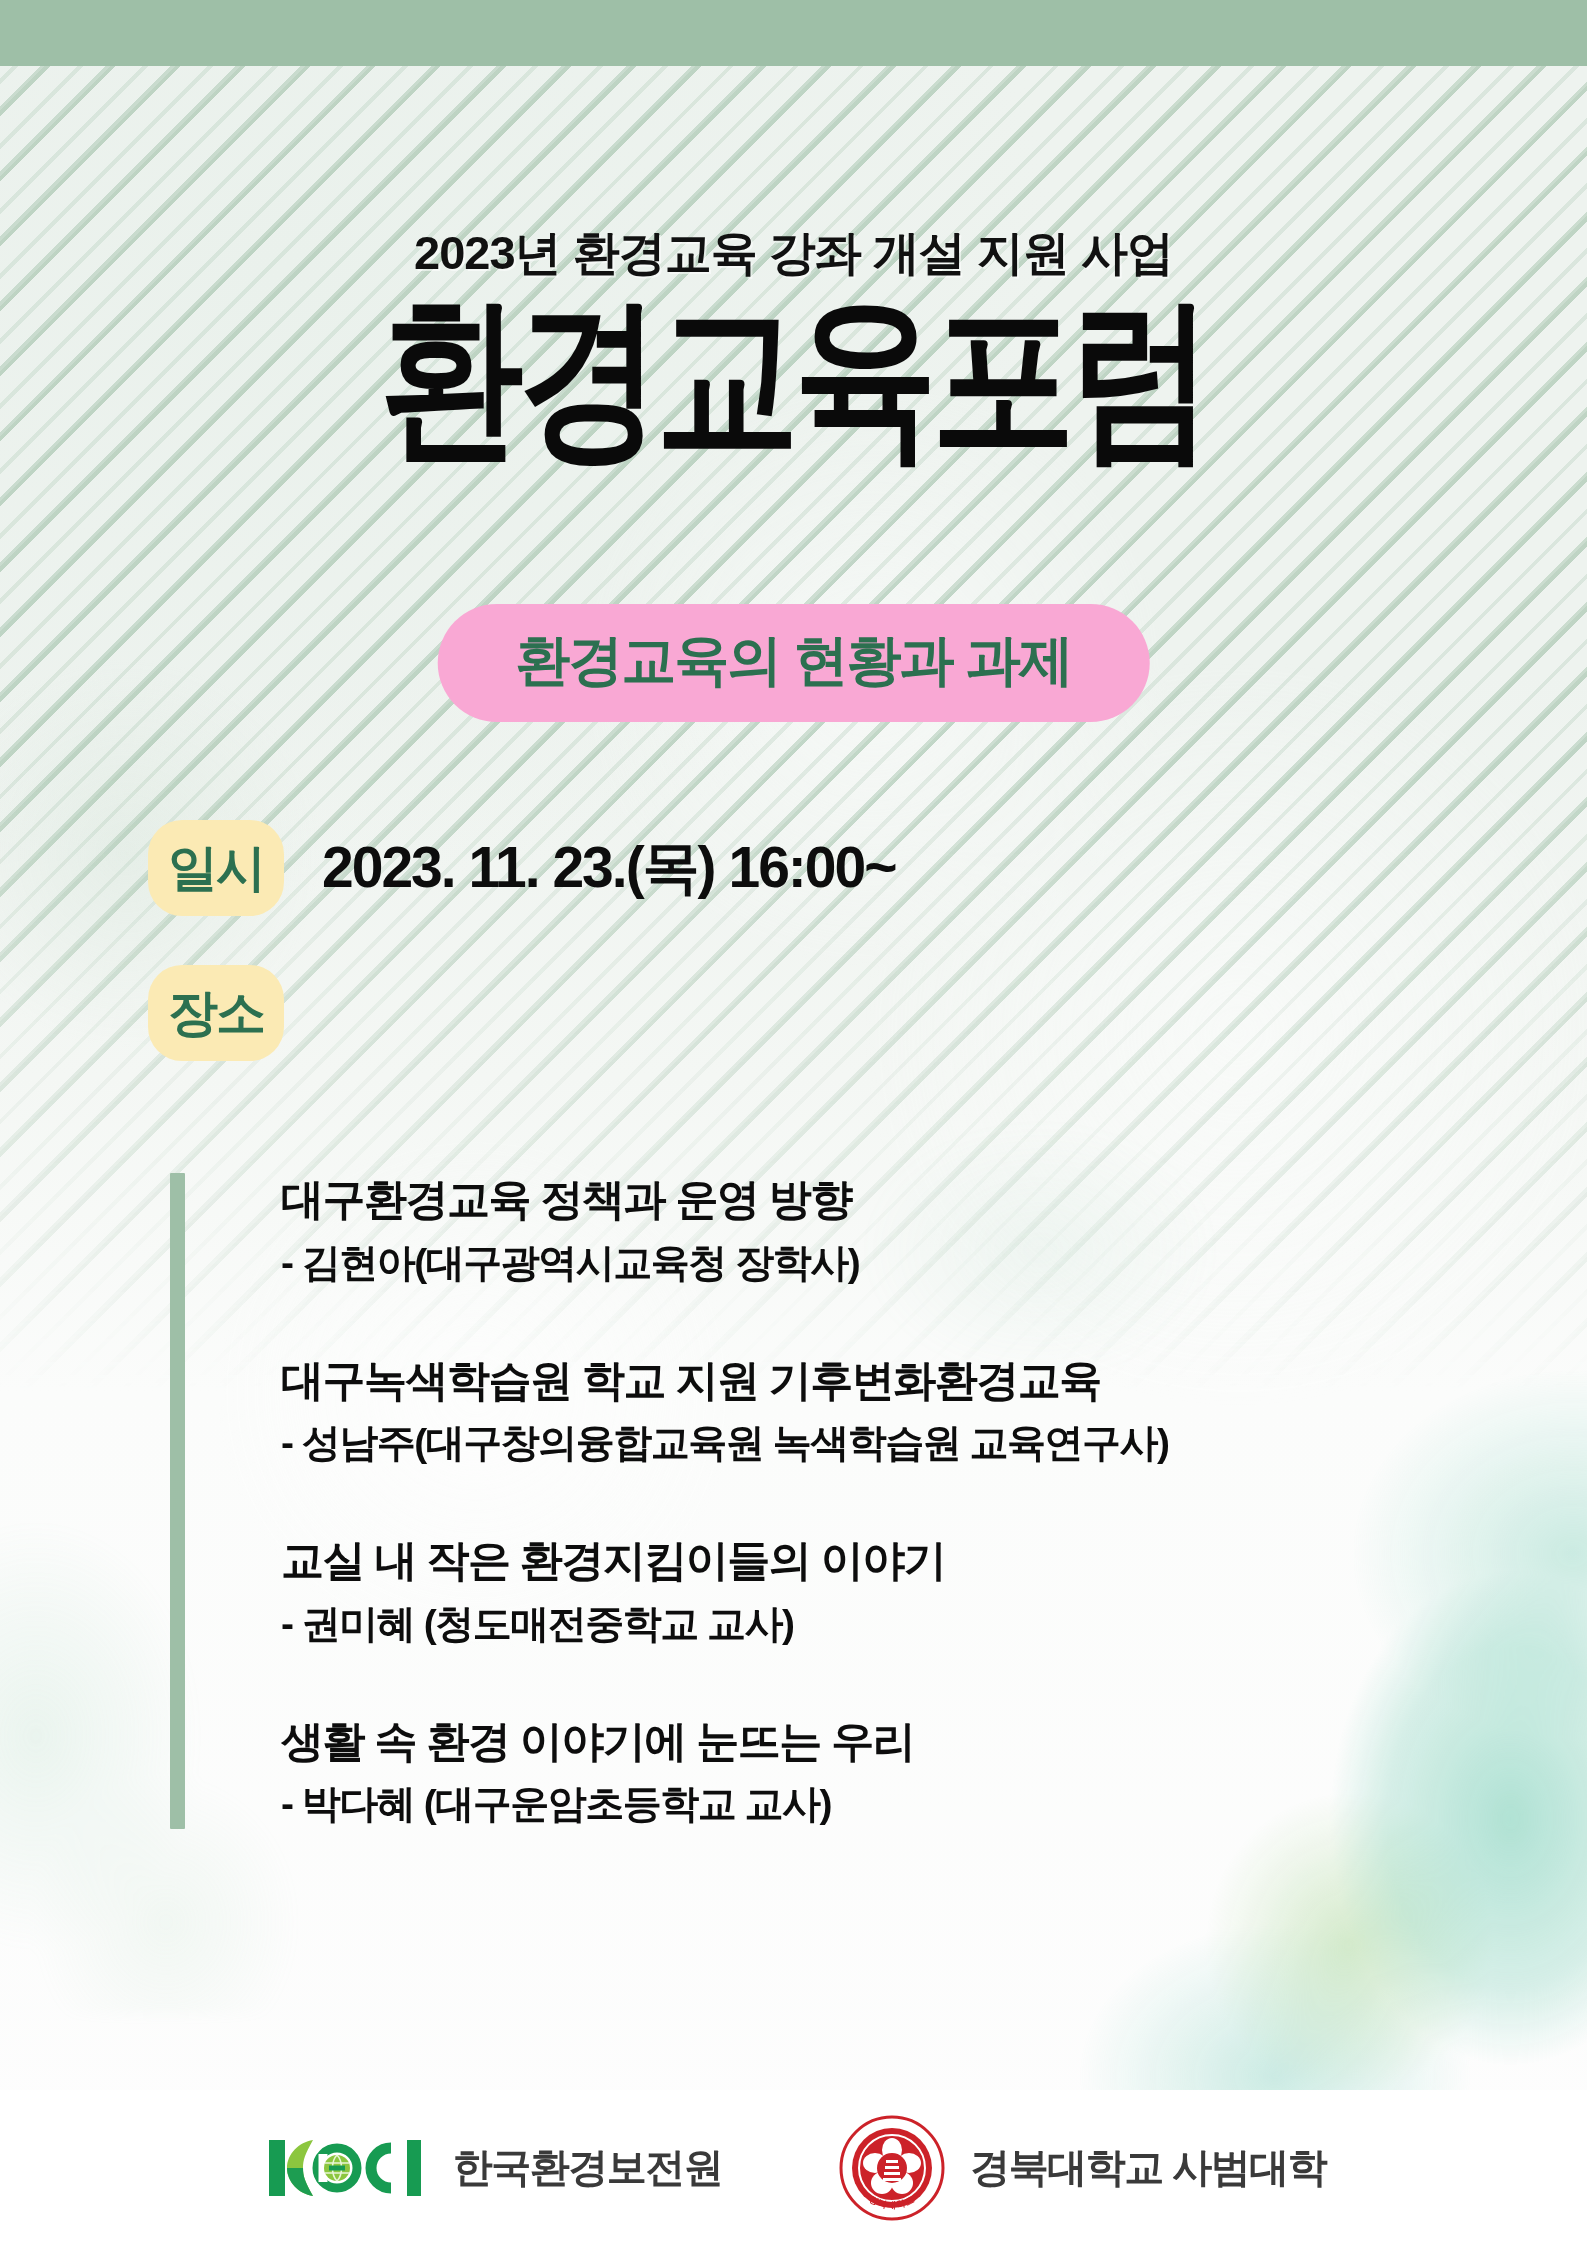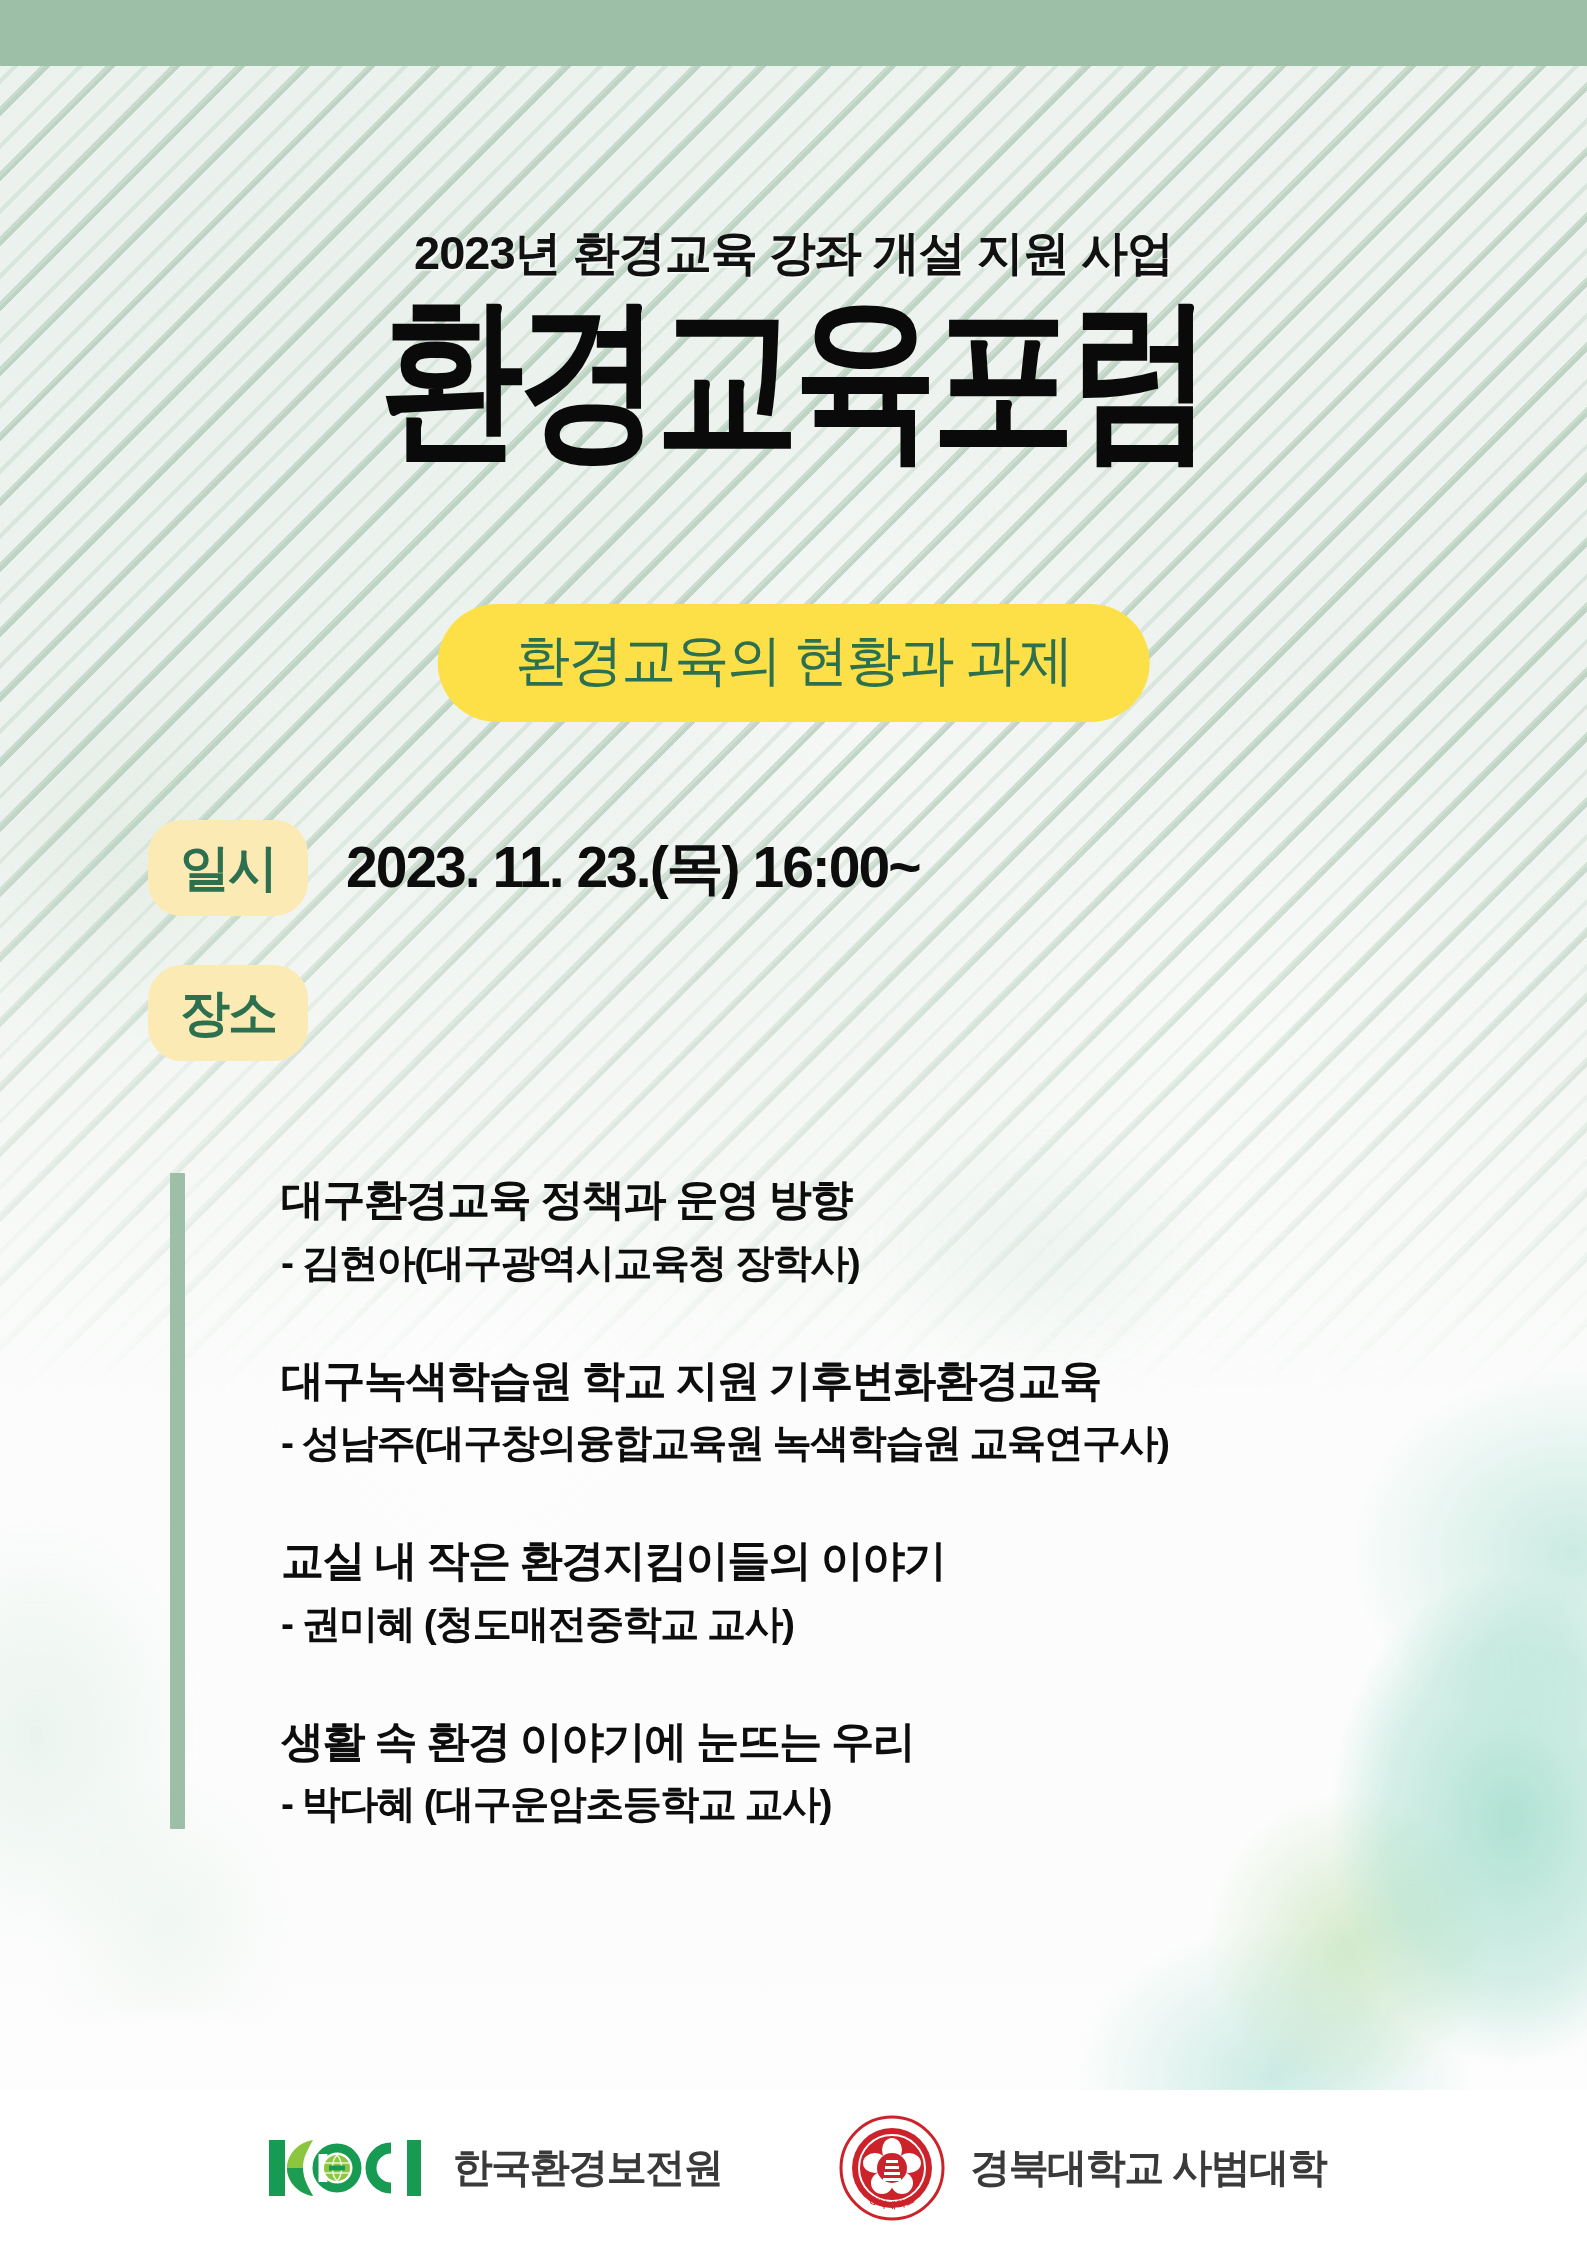--- a/index.html
+++ b/index.html
@@ -144,44 +144,44 @@
     color: #0a0a0a;
     transform: scaleY(1.22);
     transform-origin: 50% 0%;
   }
 
   .subtitle-pill {
     position: absolute;
     top: 604px;
     left: 50%;
     transform: translateX(-50%);
-    background: #fde047;
+    background: #f9a8d4;
     border-radius: 60px;
     padding: 20px 78px 24px;
     font-size: 55px;
-    font-weight: 400;
+    font-weight: 700;
     letter-spacing: -2px;
     color: #2c7050;
     white-space: nowrap;
   }
 
   
   .info-row {
     position: absolute;
     display: flex;
     align-items: center;
     left: 148px;
   }
   .info-row.r1 { top: 820px; }
   .info-row.r2 { top: 965px; gap: 6px; }
 
   .info-badge {
     background: #fbeab4;
     border-radius: 34px;
-    width: 160px;
+    width: 136px;
     height: 96px;
     display: flex;
     align-items: center;
     justify-content: center;
     font-size: 50px;
     font-weight: 900;
     letter-spacing: -2px;
     color: #2c7050;
     flex: 0 0 auto;
   }

